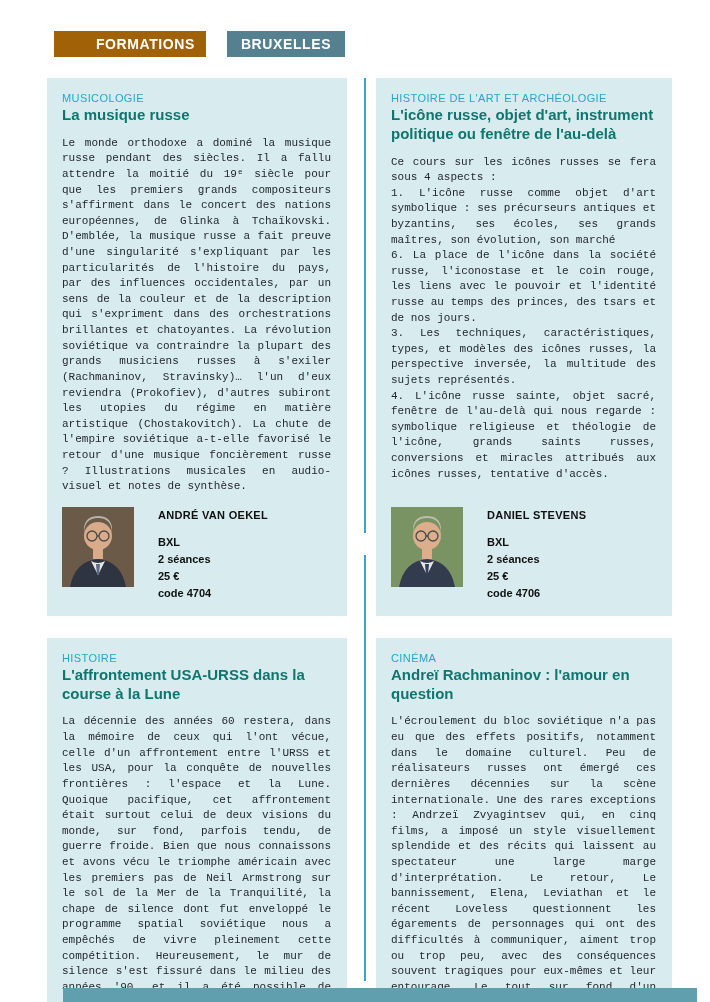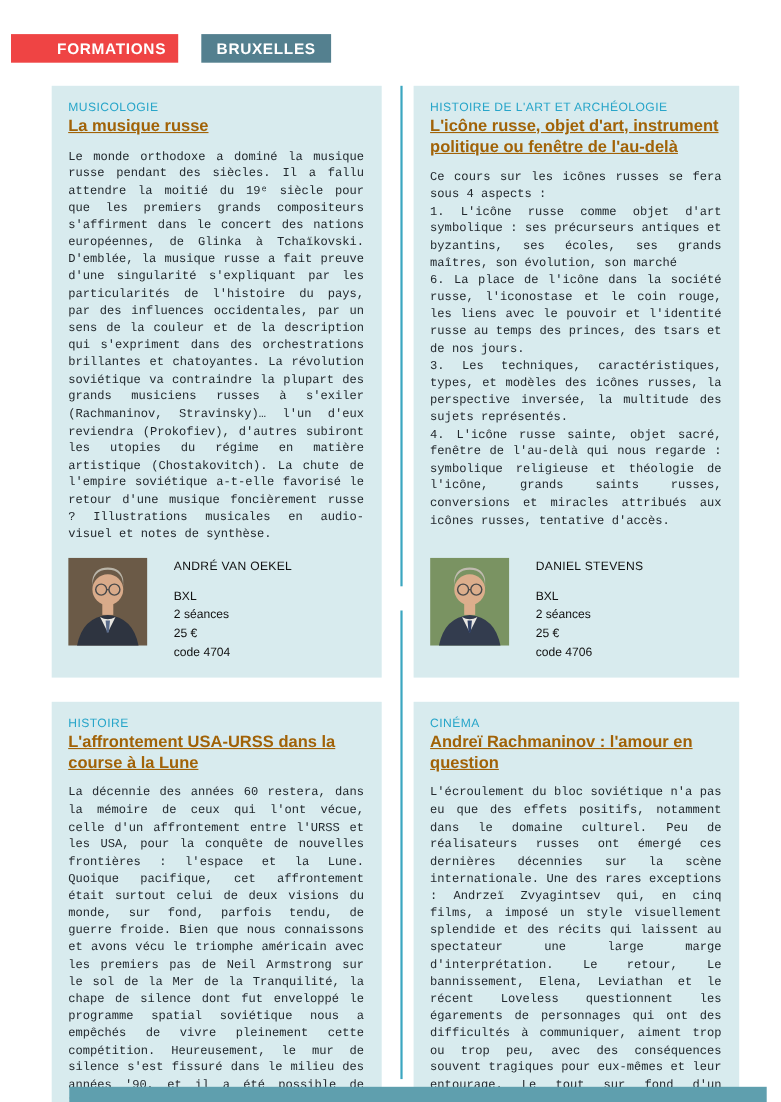--- a/index.html
+++ b/index.html
@@ -9,44 +9,44 @@
     background:#ffffff;
     font-family:"Liberation Sans", sans-serif;
     overflow:hidden;
   }
   
   .banners { position:absolute; top:31px; left:10px; display:flex; gap:21px; }
   .banner {
     height:26px; display:flex; align-items:center;
     color:#fff; font-weight:bold; font-size:14px; letter-spacing:.6px;
   }
-  .banner.formations { background:#ef4444; width:152px; justify-content:flex-end; padding-right:11px; }
+  .banner.formations { background:#a16207; width:152px; justify-content:flex-end; padding-right:11px;margin-left:44px; }
   .banner.bruxelles { background:#54808f; width:118px; justify-content:center; }
 
   
   .grid {
     position:absolute; top:78px; left:47px;
     display:grid; grid-template-columns:300px 296px;
     column-gap:29px; row-gap:22px;
   }
   .card { background:#d8ebee; padding:14px 16px 14px 15px; display:flex; flex-direction:column; }
   .card.r1 { min-height:455px; }
   .card.r2 { min-height:426px; }
   .category { color:#27a5c9; font-size:11px; font-weight:normal; letter-spacing:.4px; }
-  .title { font-size:15px; font-weight:bold; color:#a16207; line-height:1.25; margin-top:2px;text-decoration:underline; }
+  .title { font-size:15px; font-weight:bold; color:#0f766e; line-height:1.25; margin-top:2px; }
   .body {
     margin-top:11px;
     font-family:Liberation Mono, monospace;
     font-size:11px; line-height:1.42; color:#23292e;
     text-align:justify; hyphens:auto; -webkit-hyphens:auto;
   }
   .body p { margin:0; }
   .footer { margin-top:auto; padding-top:12px; display:flex; }
   .photo { width:72px; height:80px; flex:none; display:block; }
-  .finfo { margin-left:24px; padding-top:2px; font-size:11px; font-weight:normal; color:#101010; }
+  .finfo { margin-left:24px; padding-top:2px; font-size:11px; font-weight:bold; color:#101010; }
   .iname { letter-spacing:.3px; margin-bottom:13px; }
   .detail { line-height:1.55; }
 
   
   .col-rule { position:absolute; width:2px; background:#3ba6c0; left:364px; }
   .col-rule.row1 { top:78px; height:455px; }
   .col-rule.row2 { top:555px; height:426px; }
 
   
   .bottom-bar { position:absolute; left:63px; top:988px; width:634px; height:14px; background:#5f9fae; }

